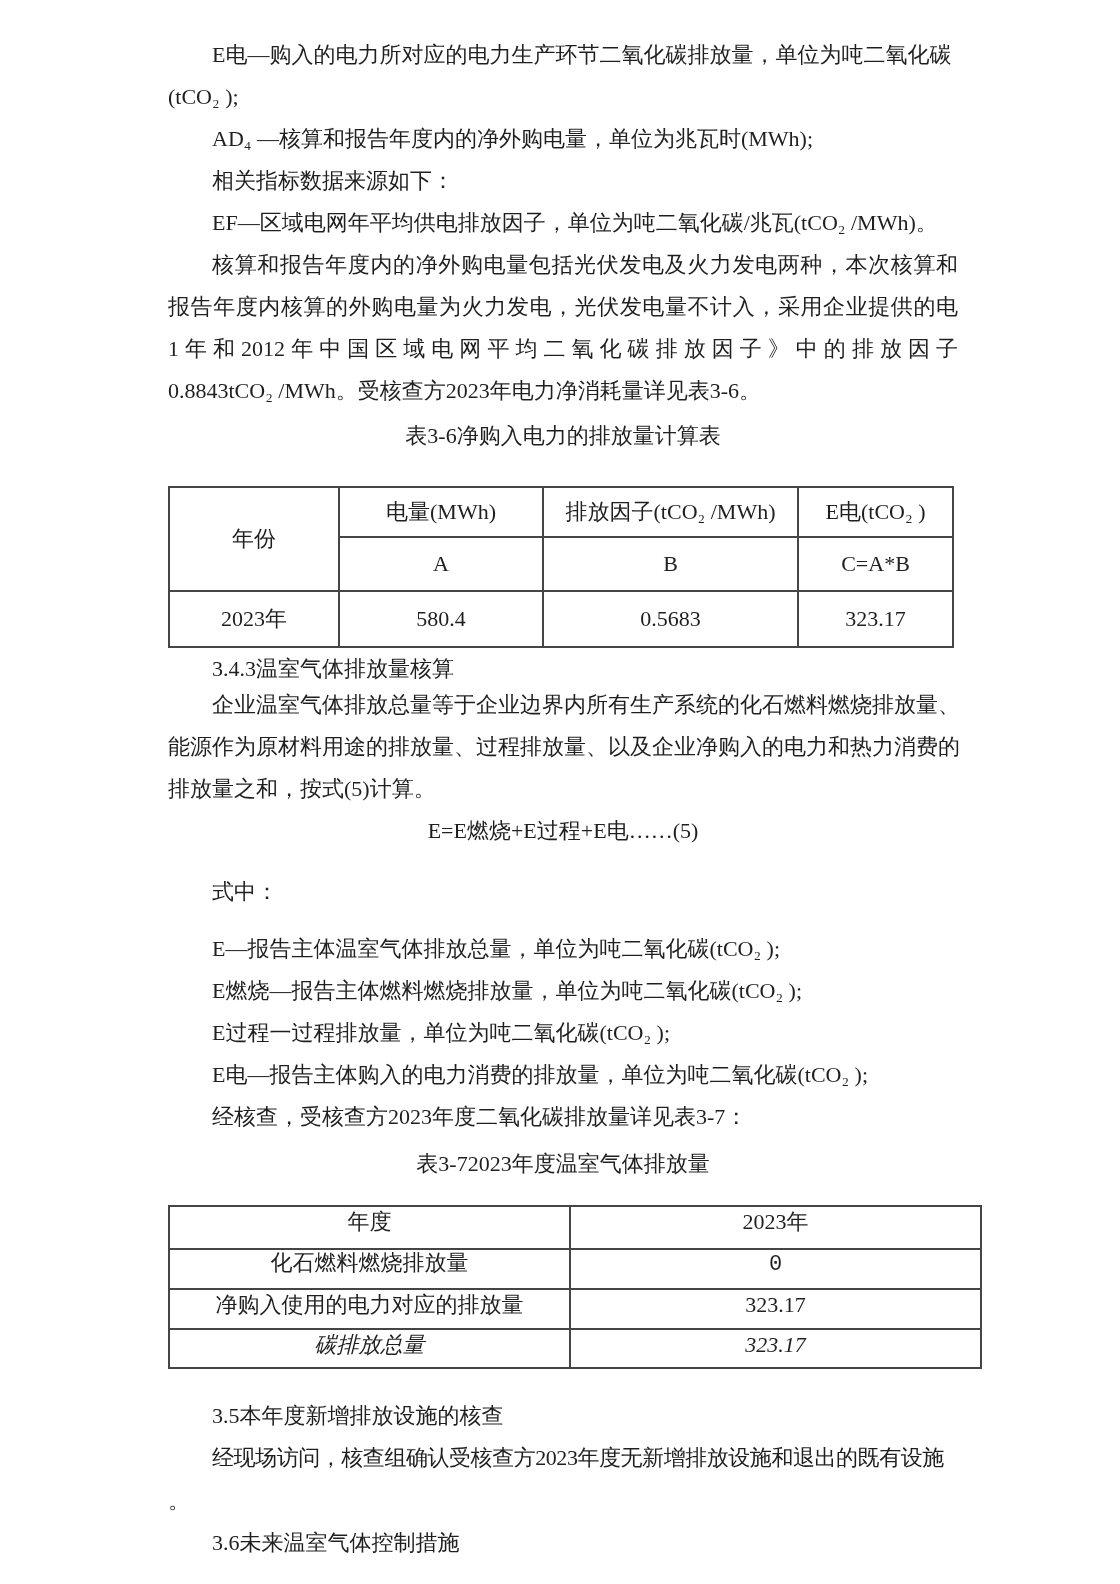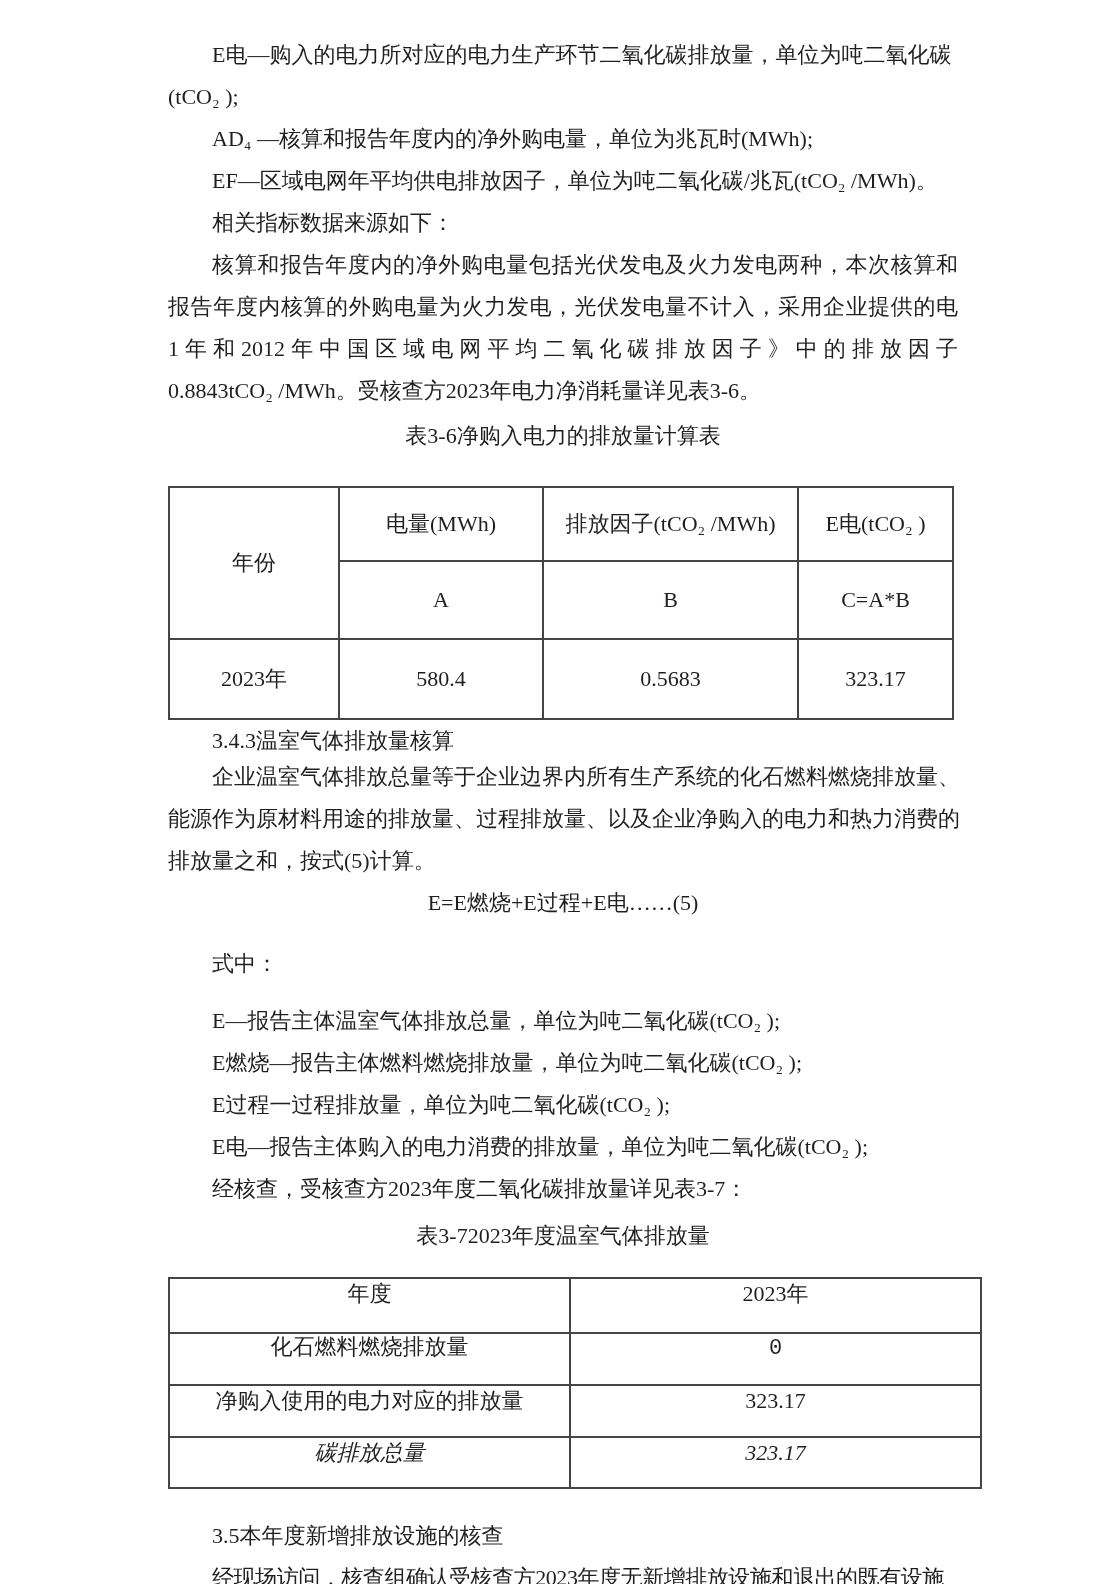--- a/index.html
+++ b/index.html
@@ -20,43 +20,43 @@
   .caption{text-align:center;height:42px;white-space:nowrap;}
   .cap1{margin-top:3px;}
   .cap2{margin-top:5px;}
   .h343{margin-top:0;}
   .p2{margin-top:-6px;}
   .where{margin-top:19px;}
   .defs{margin-top:15px;}
   .h35{margin-top:26px;}
   .period{margin-top:1px;}
   table{border-collapse:collapse;table-layout:fixed;}
-  td{border:2px solid #454545;text-align:center;padding:12px;font-size:22px;}
+  td{border:2px solid #454545;text-align:center;padding:0;font-size:22px;}
   .t36{width:784px;margin-top:29px;}
   .t36 td{vertical-align:middle;line-height:26px;}
   .t36 .row1 td{height:48px;}
   .t36 .row2 td{height:52px;}
   .t36 .row3 td{height:54px;}
   .t37{width:812px;margin-top:20px;}
   .t37 td{vertical-align:top;padding-top:2px;line-height:26px;}
   .t37 .r1 td{height:39px;}
   .t37 .r2 td{height:36px;font-family:Liberation Mono, monospace;}
   .t37 .r3 td{height:36px;}
   .t37 .r4 td{height:35px;font-style:italic;}
 </style>
 </head>
 <body>
 
 <div class="content">
 
   <div class="line indent">E电—购入的电力所对应的电力生产环节二氧化碳排放量，单位为吨二氧化碳</div>
   <div class="line">(tCO₂ );</div>
   <div class="line indent">AD₄ —核算和报告年度内的净外购电量，单位为兆瓦时(MWh);</div>
+  <div class="line indent">相关指标数据来源如下：</div>
   <div class="line indent">EF—区域电网年平均供电排放因子，单位为吨二氧化碳/兆瓦(tCO₂ /MWh)。</div>
-  <div class="line indent">相关指标数据来源如下：</div>
 
   <div class="line indent stretch">核算和报告年度内的净外购电量包括光伏发电及火力发电两种，本次核算和</div>
   <div class="line stretch">报告年度内核算的外购电量为火力发电，光伏发电量不计入，采用企业提供的电</div>
   <div class="line stretch">1年和2012年中国区域电网平均二氧化碳排放因子》中的排放因子</div>
   <div class="line">0.8843tCO₂ /MWh。受核查方2023年电力净消耗量详见表3-6。</div>
 
   <div class="caption cap1">表3-6净购入电力的排放量计算表</div>
 
   <table class="t36">
     <colgroup>

